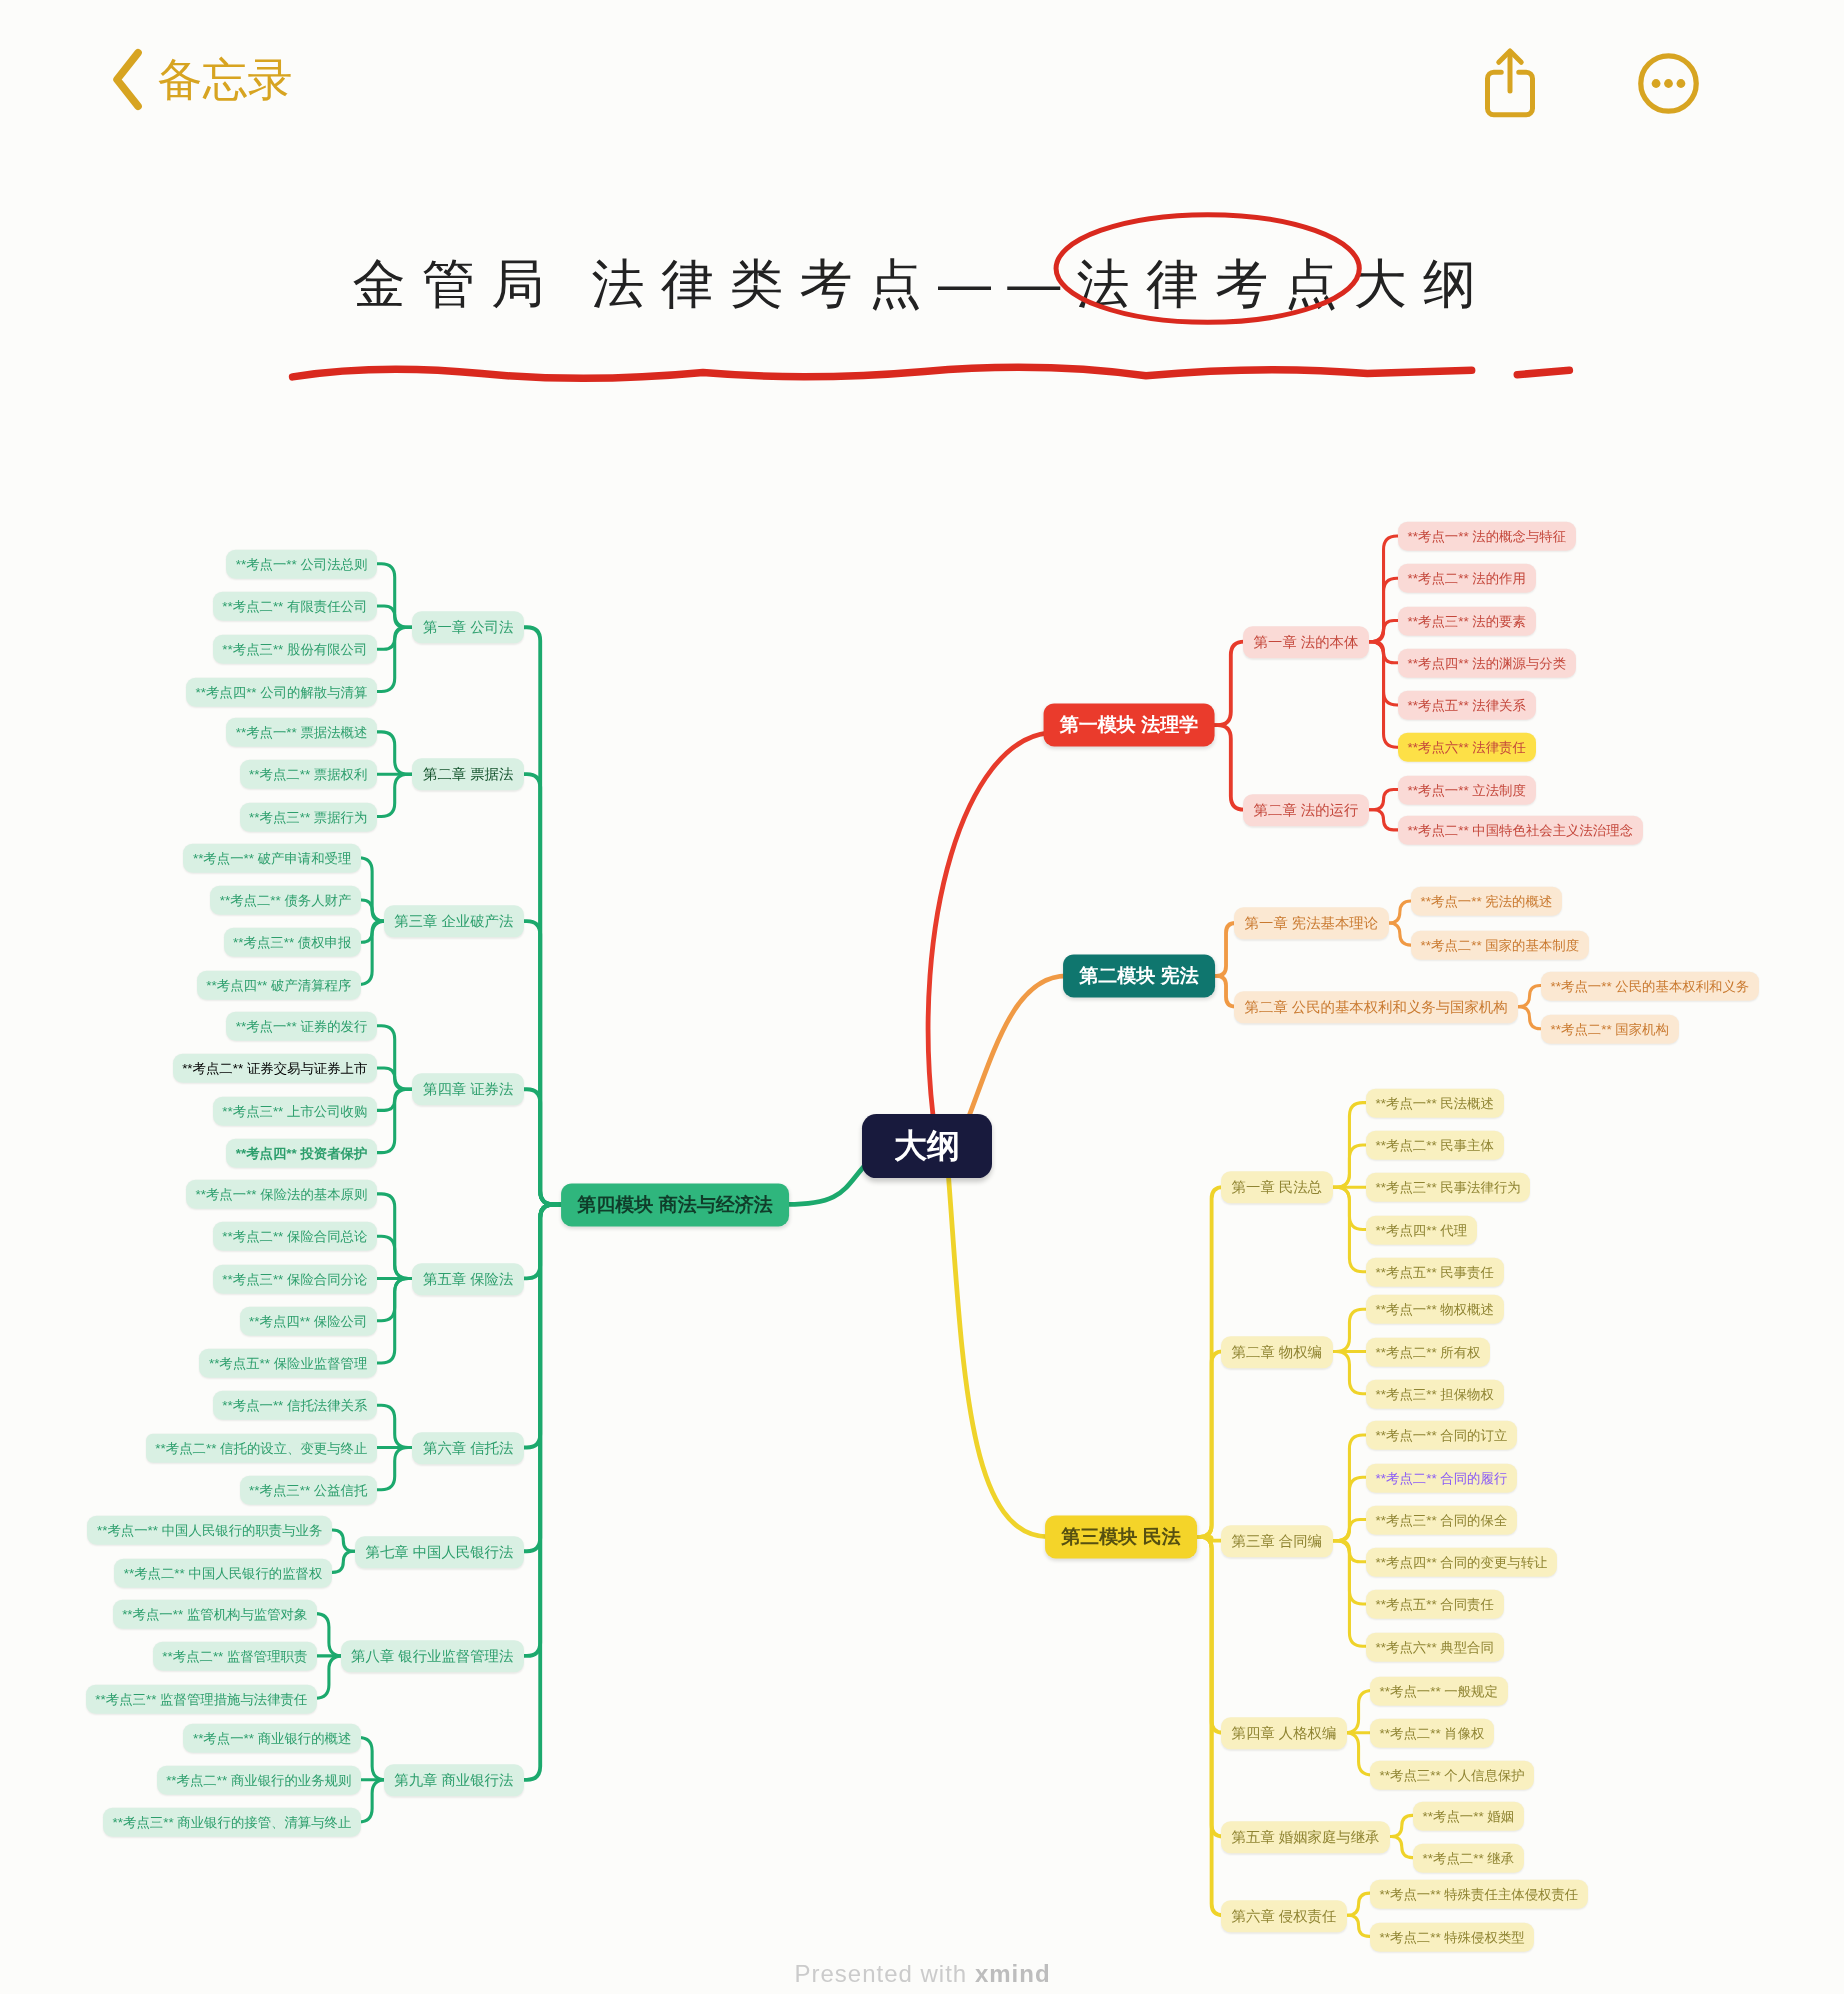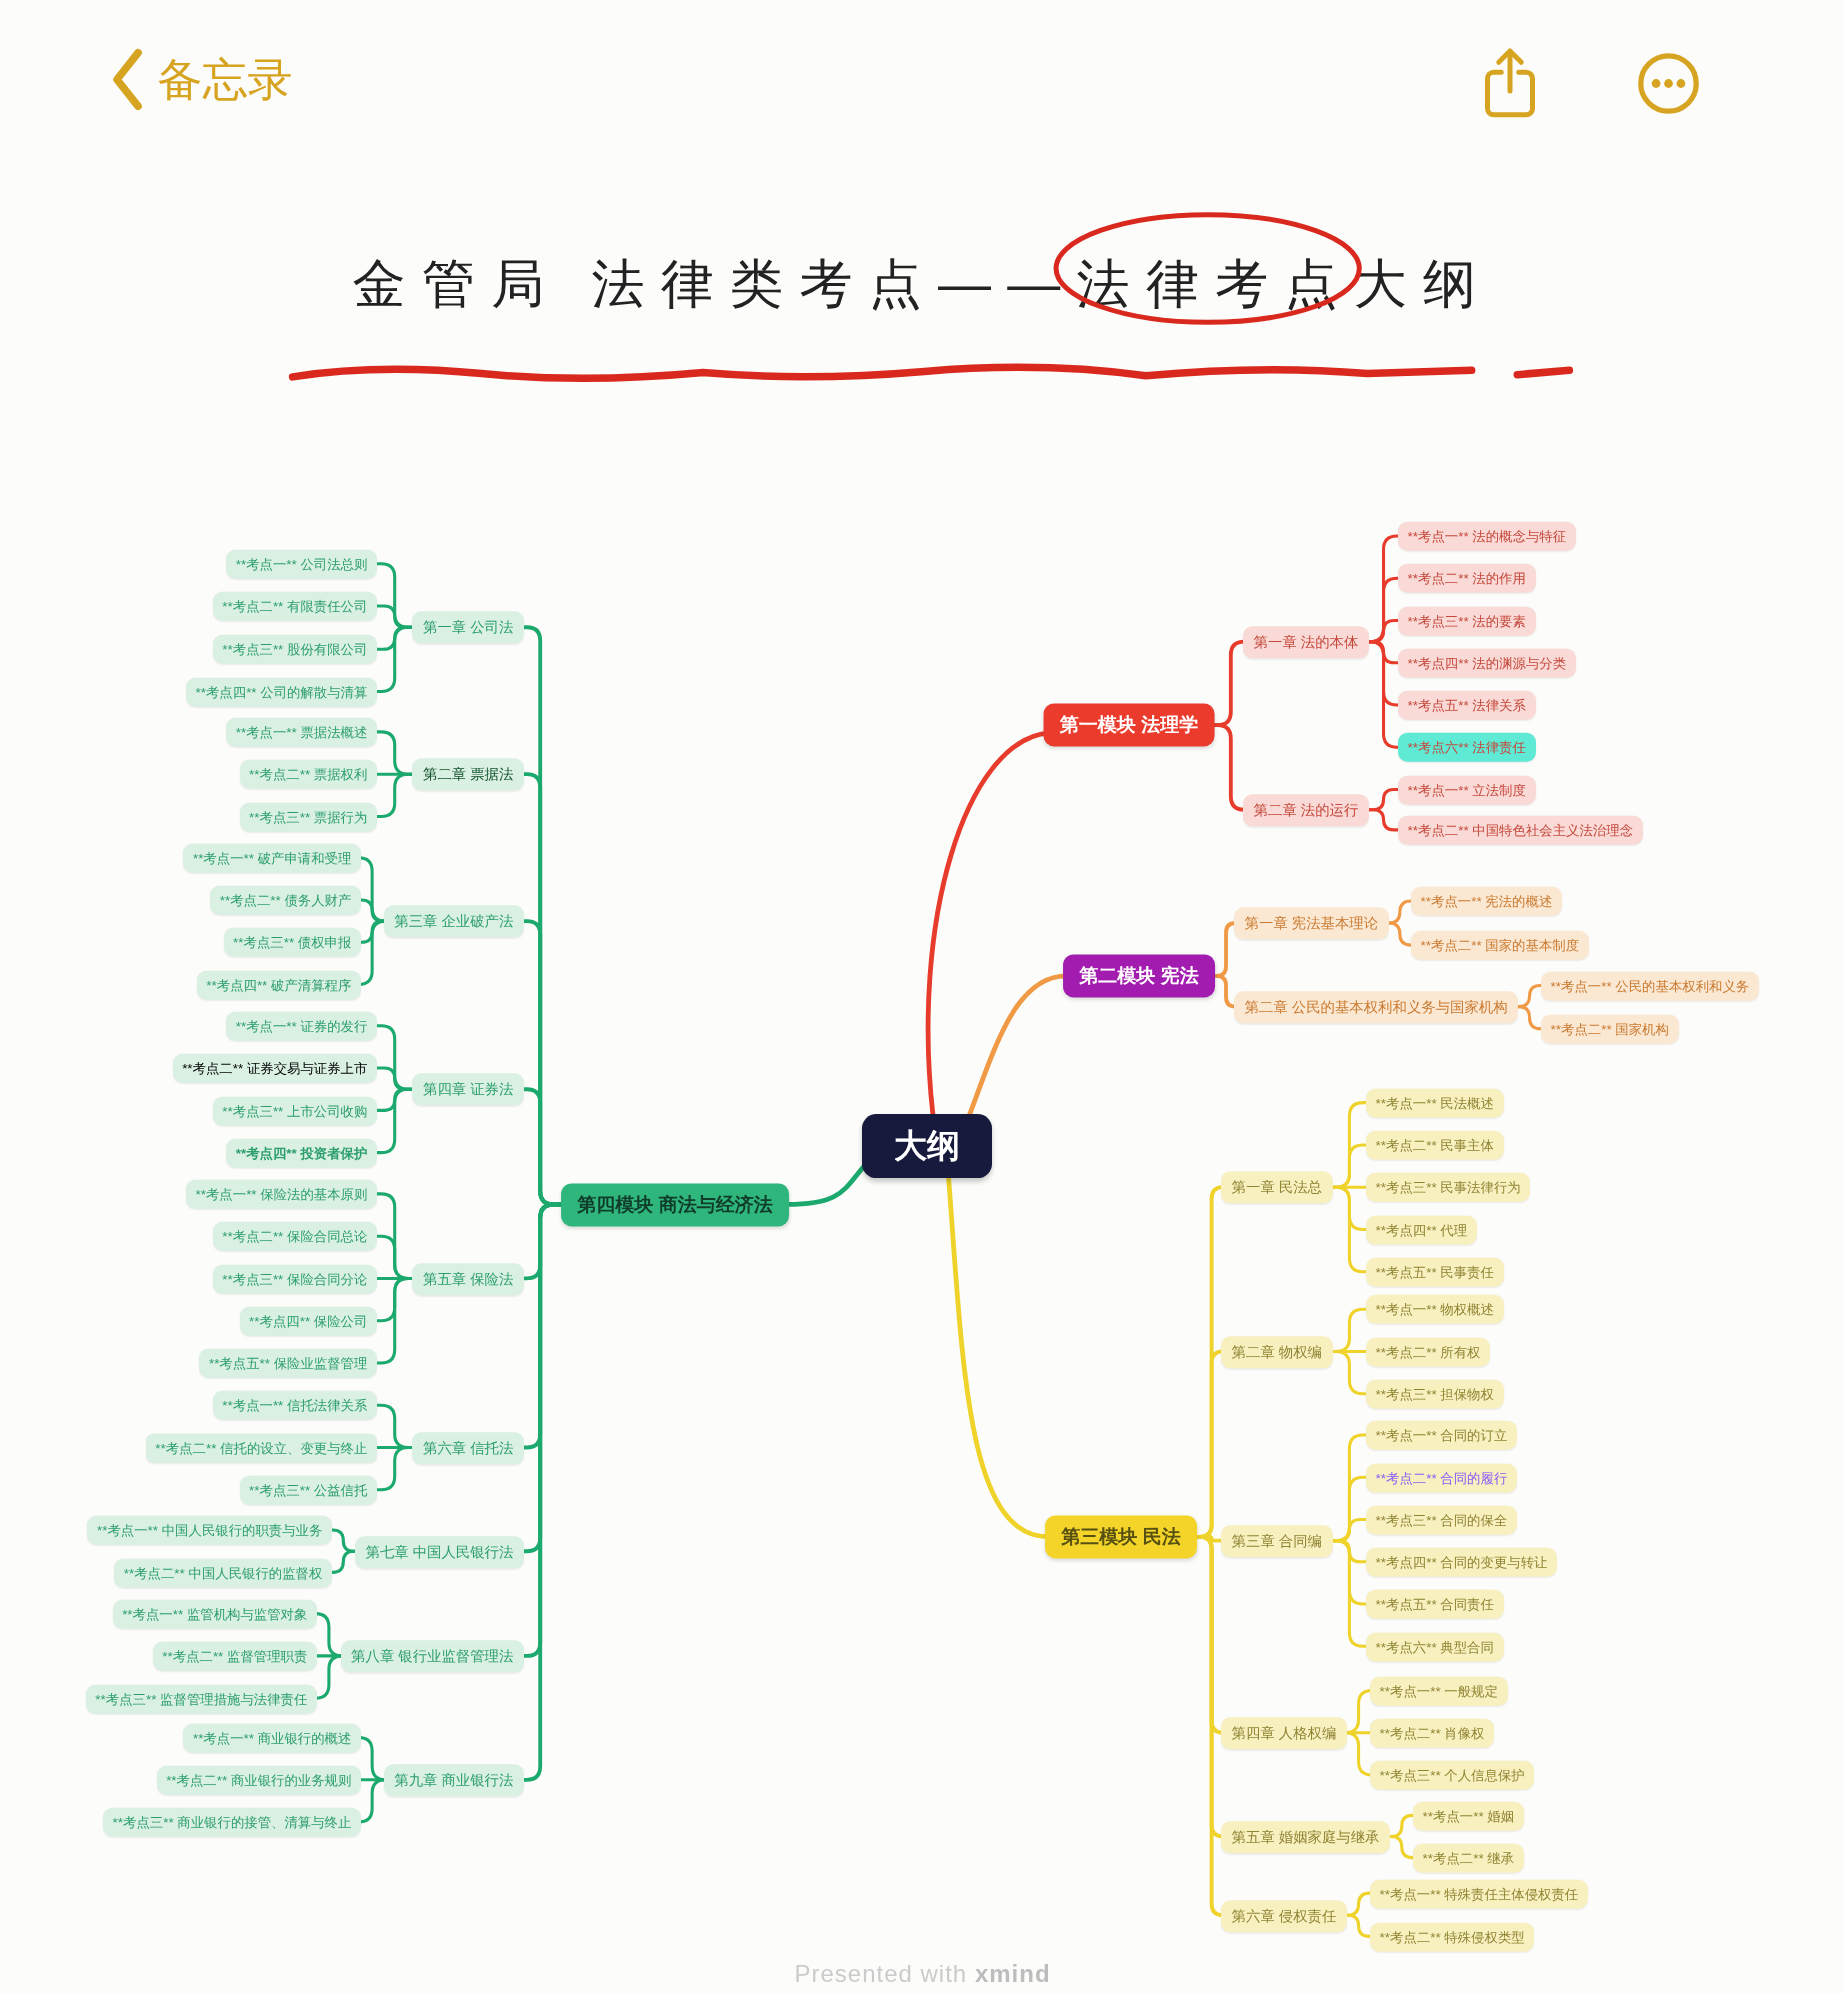--- a/index.html
+++ b/index.html
@@ -178,25 +178,25 @@
       <path d="M 401 1853 L 401 1853 Q 387 1853 387 1867 L 387 1883 Q 387 1897 373 1897 L 373 1897" stroke="#1ca96d" stroke-width="3.2" fill="none" stroke-linecap="round"></path>
     </svg>
 <div class="node root" style="left: 927px; top: 1146px; transform: translate(-50%, -50%); background: rgb(24, 26, 61); color: rgb(255, 255, 255);">大纲</div>
     <div class="node mod" style="left: 1129px; top: 725px; transform: translate(-50%, -50%); background: rgb(234, 59, 44); color: rgb(255, 255, 255);">第一模块 法理学</div>
     <div class="node chap" style="top: 642px; transform: translateY(-50%); background: rgb(250, 218, 214); color: rgb(196, 71, 59); left: 1243px;">第一章 法的本体</div>
     <div class="node topic" style="top: 536px; transform: translateY(-50%); background: rgb(250, 218, 214); color: rgb(196, 71, 59); left: 1398px;">**考点一** 法的概念与特征</div>
     <div class="node topic" style="top: 578px; transform: translateY(-50%); background: rgb(250, 218, 214); color: rgb(196, 71, 59); left: 1398px;">**考点二** 法的作用</div>
     <div class="node topic" style="top: 621px; transform: translateY(-50%); background: rgb(250, 218, 214); color: rgb(196, 71, 59); left: 1398px;">**考点三** 法的要素</div>
     <div class="node topic" style="top: 663px; transform: translateY(-50%); background: rgb(250, 218, 214); color: rgb(196, 71, 59); left: 1398px;">**考点四** 法的渊源与分类</div>
     <div class="node topic" style="top: 705px; transform: translateY(-50%); background: rgb(250, 218, 214); color: rgb(196, 71, 59); left: 1398px;">**考点五** 法律关系</div>
-    <div class="node topic" style="top: 747px; transform: translateY(-50%); background: #5eead4; color: rgb(196, 71, 59); left: 1398px;">**考点六** 法律责任</div>
+    <div class="node topic" style="top: 747px; transform: translateY(-50%); background: #fde047; color: rgb(196, 71, 59); left: 1398px;">**考点六** 法律责任</div>
     <div class="node chap" style="top: 810px; transform: translateY(-50%); background: rgb(250, 218, 214); color: rgb(196, 71, 59); left: 1243px;">第二章 法的运行</div>
     <div class="node topic" style="top: 790px; transform: translateY(-50%); background: rgb(250, 218, 214); color: rgb(196, 71, 59); left: 1398px;">**考点一** 立法制度</div>
     <div class="node topic" style="top: 830px; transform: translateY(-50%); background: rgb(250, 218, 214); color: rgb(196, 71, 59); left: 1398px;">**考点二** 中国特色社会主义法治理念</div>
-    <div class="node mod" style="left: 1139px; top: 976px; transform: translate(-50%, -50%); background: #a21caf; color: rgb(255, 255, 255);">第二模块 宪法</div>
+    <div class="node mod" style="left: 1139px; top: 976px; transform: translate(-50%, -50%); background: #0f766e; color: rgb(255, 255, 255);">第二模块 宪法</div>
     <div class="node chap" style="top: 923px; transform: translateY(-50%); background: rgb(251, 232, 210); color: rgb(201, 121, 47); left: 1234px;">第一章 宪法基本理论</div>
     <div class="node topic" style="top: 901px; transform: translateY(-50%); background: rgb(251, 232, 210); color: rgb(201, 121, 47); left: 1411px;">**考点一** 宪法的概述</div>
     <div class="node topic" style="top: 945px; transform: translateY(-50%); background: rgb(251, 232, 210); color: rgb(201, 121, 47); left: 1411px;">**考点二** 国家的基本制度</div>
     <div class="node chap" style="top: 1007px; transform: translateY(-50%); background: rgb(251, 232, 210); color: rgb(201, 121, 47); left: 1234px;">第二章 公民的基本权利和义务与国家机构</div>
     <div class="node topic" style="top: 986px; transform: translateY(-50%); background: rgb(251, 232, 210); color: rgb(201, 121, 47); left: 1541px;">**考点一** 公民的基本权利和义务</div>
     <div class="node topic" style="top: 1029px; transform: translateY(-50%); background: rgb(251, 232, 210); color: rgb(201, 121, 47); left: 1541px;">**考点二** 国家机构</div>
     <div class="node mod" style="left: 1121px; top: 1537px; transform: translate(-50%, -50%); background: rgb(244, 212, 41); color: rgb(86, 80, 17);">第三模块 民法</div>
     <div class="node chap" style="top: 1187px; transform: translateY(-50%); background: rgb(249, 240, 192); color: rgb(143, 132, 50); left: 1221px;">第一章 民法总</div>
     <div class="node topic" style="top: 1103px; transform: translateY(-50%); background: rgb(249, 240, 192); color: rgb(143, 132, 50); left: 1366px;">**考点一** 民法概述</div>
     <div class="node topic" style="top: 1145px; transform: translateY(-50%); background: rgb(249, 240, 192); color: rgb(143, 132, 50); left: 1366px;">**考点二** 民事主体</div>

